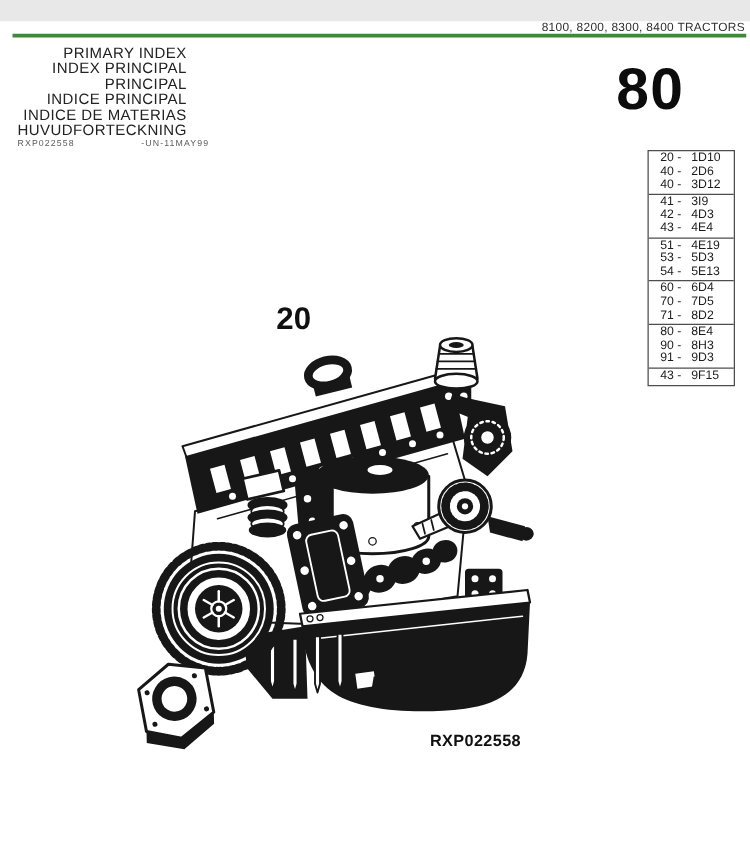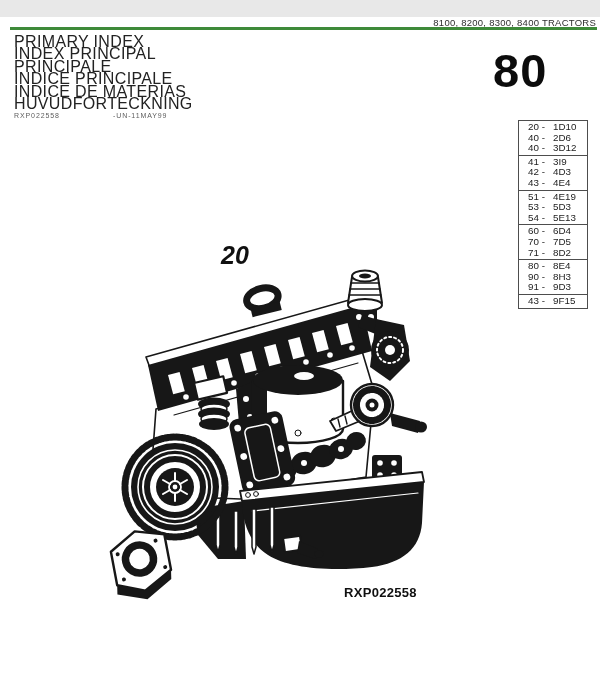--- a/index.html
+++ b/index.html
@@ -6,58 +6,58 @@
   .page{
     position:relative;width:600px;height:694px;background:#ffffff;
     font-family:"Liberation Sans","DejaVu Sans",sans-serif;color:#1e1e1e;
     overflow:hidden;margin:17px auto;
   }
   .models-line{
     position:absolute;top:0px;right:4px;font-size:9.5px;letter-spacing:.25px;color:#2e2e2e;
     white-space:nowrap;
   }
   .header-rule{position:absolute;left:10px;right:3px;top:10px;height:3px;}
-  .lang-list{position:absolute;left:14px;top:19px;font-size:16px;line-height:12.4px;
-    letter-spacing:.35px;color:#222;}
+  .lang-list{position:absolute;left:14px;top:19px;font-size:12px;line-height:12.4px;
+    letter-spacing:.35px;color:#222;text-align:right;}
   .code-line{position:absolute;top:95px;left:0;font-size:7px;letter-spacing:.9px;color:#5d5d5d;
     white-space:nowrap;}
   .code-line .code{position:absolute;left:14px;top:0;}
   .code-line .suffix{position:absolute;left:113px;top:0;}
   .page-number{
     position:absolute;left:493px;top:30px;width:54px;text-align:center;
     font-size:47px;line-height:1;font-weight:700;color:#0c0c0c;letter-spacing:1px;
   }
   .idx-table{
     position:absolute;left:518px;top:103px;width:70px;
     border:1.4px solid #4d4d4d;font-size:9.8px;color:#1c1c1c;background:#fff;
     box-sizing:border-box;
   }
   .idx-group{border-bottom:1.3px solid #4d4d4d;padding:1px 0 1px 0;}
   .idx-group:last-child{border-bottom:none;}
   .idx-row{display:flex;height:10.6px;line-height:10.6px;align-items:center;padding:0 3px 0 4px;}
   .idx-sec{width:22px;text-align:right;flex:none;}
   .idx-ref{margin-left:8px;white-space:nowrap;}
-  .fig-label{position:absolute;left:221px;top:224px;font-size:25px;font-weight:700;color:#101010;font-style:italic;}
+  .fig-label{position:absolute;left:221px;top:224px;font-size:25px;font-weight:700;color:#101010;}
   .fig-caption{position:absolute;left:344px;top:568px;font-size:13px;font-weight:700;
     letter-spacing:.3px;color:#101010;}
   .engine-art{position:absolute;left:90px;top:246px;width:350px;height:345px;}
 </style>
 </head>
 <body>
 
 <div class="page">
 
   <div class="models-line">8100, 8200, 8300, 8400 TRACTORS</div>
   <div class="header-rule" id="header-rule" style="background: rgb(62, 138, 57);"></div>
 
   <div class="lang-list">
     <div>PRIMARY INDEX</div>
     <div>INDEX PRINCIPAL</div>
-    <div>PRINCIPALE</div>
-    <div>INDICE PRINCIPALE</div>
+    <div>PRINCIPAL</div>
+    <div>INDICE PRINCIPAL</div>
     <div>INDICE DE MATERIAS</div>
     <div>HUVUDFORTECKNING</div>
   </div>
 
   <div class="code-line">
     <span class="code">RXP022558</span>
     <span class="suffix">-UN-11MAY99</span>
   </div>
 
   <div class="page-number">80</div>

